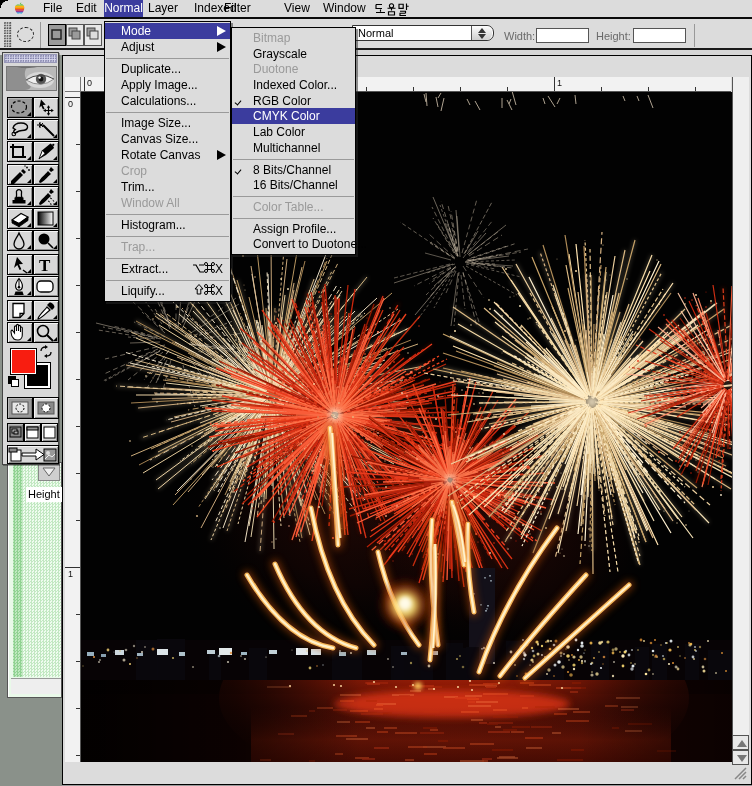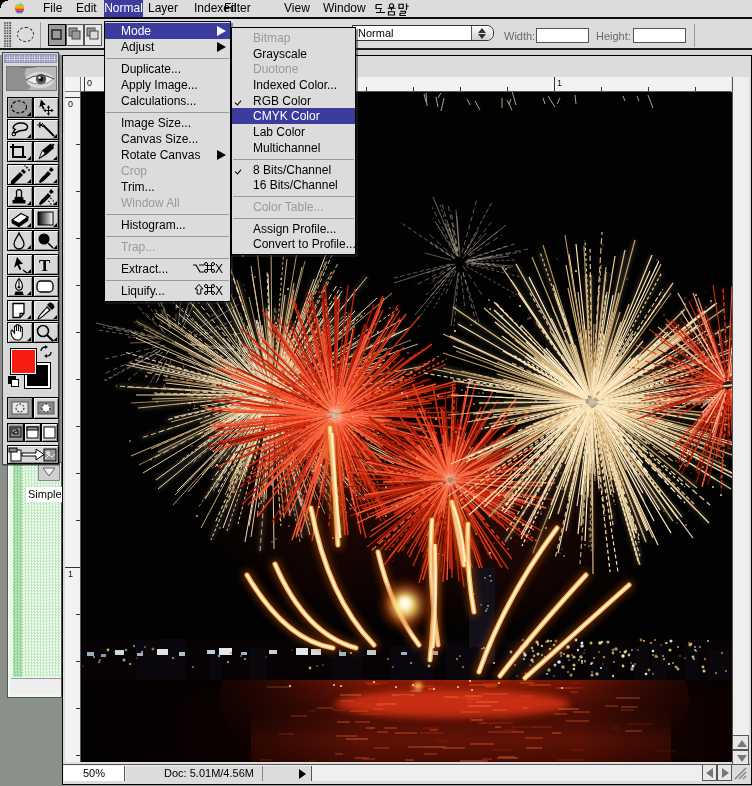--- a/index.html
+++ b/index.html
@@ -134,21 +134,21 @@
 <div class="abs" style="left:633px;top:28px;width:53px;height:15px;background:#fff;border:1px solid #555;z-index:6"></div>
 <div class="abs" style="left:694px;top:24px;width:1px;height:23px;background:#999;z-index:6"></div>
 <div class="abs" id="bgwin">
     <div class="chex"></div>
     <div class="dstrip"></div>
     <div class="foot"></div>
   </div>
 <div class="abs" id="chev"><svg width="20" height="16">
       <path d="M4 4h12l-6 8z" fill="#f0f0f0" stroke="#666"></path>
     </svg></div>
-<div class="abs" id="simplelab">Simple</div>
+<div class="abs" id="simplelab">Height</div>
 <div class="abs" style="left:62px;top:785px;width:690px;height:1px;background:#9a9a9a;z-index:11"></div>
 <div class="abs" id="docwin">
   <div id="rcorner"></div>
   <div id="hruler">
       <div class="htickL" style="left:3px"></div>
       <div class="htick" style="left:50px"></div>
       <div class="htick" style="left:97px"></div>
       <div class="htick" style="left:144px"></div>
       <div class="htick" style="left:191px"></div>
       <div class="htick" style="left:238px"></div>
@@ -1309,33 +1309,20 @@
         <circle cx="324" cy="513" r="30" fill="url(#flash)" filter="url(#b2f)"></circle>
         <circle cx="324" cy="511" r="6" fill="#fffbe8" filter="url(#b2f)"></circle>
       </svg></div>
   <div id="vsb"></div>
   <div class="sbbtn" style="left:669px;top:679px;width:17px;height:15px">
       <div class="arr" style="left:4px;top:4px;border-left:5px solid transparent;border-right:5px solid transparent;border-bottom:7px solid #777"></div>
     </div>
   <div class="sbbtn" style="left:669px;top:694px;width:17px;height:15px">
       <div class="arr" style="left:4px;top:4px;border-left:5px solid transparent;border-right:5px solid transparent;border-top:7px solid #777"></div>
     </div>
-  <div id="hstat">
-    <div id="zoombox">50%</div>
-    <div id="docbox">Doc: 5.01M/4.56M</div>
-    <div id="flybox">
-        <div class="arr" style="left:36px;top:3px;border-top:5px solid transparent;border-bottom:5px solid transparent;border-left:7px solid #000"></div>
-      </div>
-    <div class="sbbtn" style="left:639px;top:0;width:15px;height:16px;border-top:none">
-        <div class="arr" style="left:3px;top:3px;border-top:5px solid transparent;border-bottom:5px solid transparent;border-right:7px solid #777"></div>
-      </div>
-    <div class="sbbtn" style="left:654px;top:0;width:15px;height:16px;border-top:none">
-        <div class="arr" style="left:4px;top:3px;border-top:5px solid transparent;border-bottom:5px solid transparent;border-left:7px solid #777"></div>
-      </div>
-  </div>
   <div id="growbox"><svg width="18" height="16">
         <path d="M3 14L14 3M7 14L14 7M11 14L14 11" stroke="#888" stroke-width="1.5" fill="none"></path>
       </svg></div>
 </div>
 <div class="abs" id="toolbox">
     <div id="tgrip"></div>
     <div id="teye"><svg width="49" height="23" viewBox="0 0 49 23">
 <rect width="49" height="23" fill="#b9b9b9"></rect>
 <path d="M0 0h20c-4 6-2 12 2 16 3 3 2 7-4 7H0z" fill="#8f8f8f"></path>
 <path d="M10 0c8 2 14 1 20-0h-20z" fill="#6f6f6f"></path>
@@ -1524,15 +1511,15 @@
     <div class="mitem hl">CMYK Color</div>
     <div class="mitem">Lab Color</div>
     <div class="mitem">Multichannel</div>
     <div class="msep"></div>
     <div class="mitem"><div class="chk"></div>8 Bits/Channel</div>
     <div class="mitem">16 Bits/Channel</div>
     <div class="msep"></div>
     <div class="mitem dis">Color Table...</div>
     <div class="msep"></div>
     <div class="mitem">Assign Profile...</div>
-    <div class="mitem">Convert to Profile...</div>
+    <div class="mitem">Convert to Duotone...</div>
     <div style="height:2px"></div>
   </div>
 
 </body></html>

